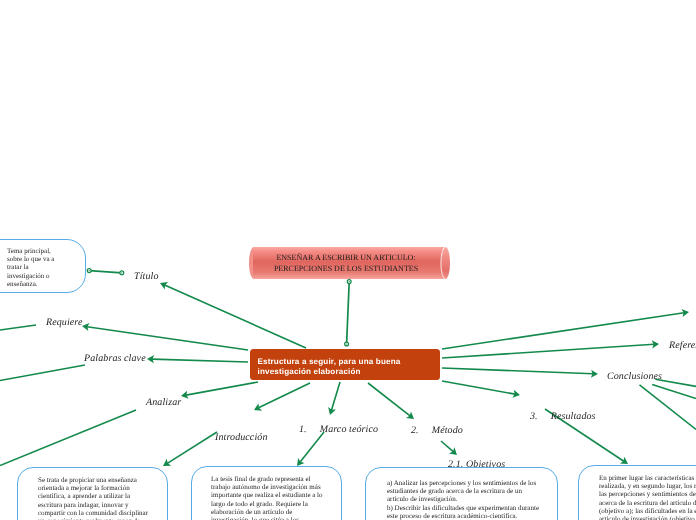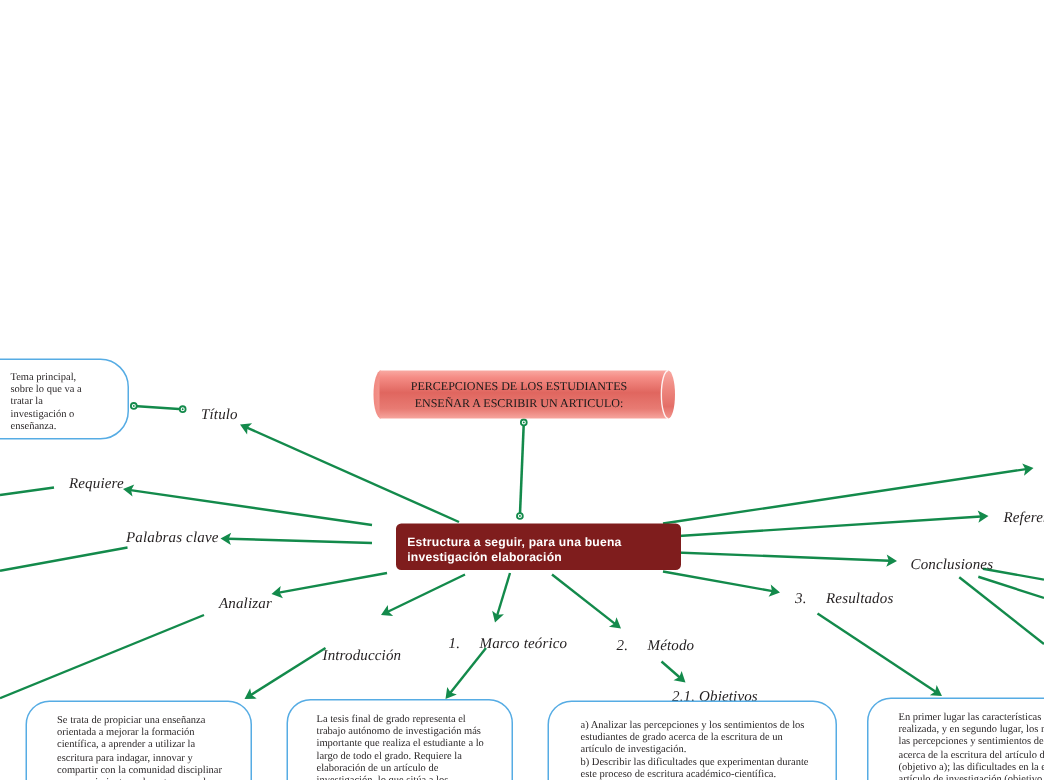--- a/index.html
+++ b/index.html
@@ -16,21 +16,21 @@
         box-sizing:border-box;}
   .note .txt{position:absolute;font-size:7px;line-height:8.2px;color:#231f20;
              font-family:"Liberation Serif",serif;}
 
   #cyl{position:absolute;left:248px;top:244px;width:206px;height:38px;}
   #cylText{position:absolute;left:0px;top:0px;width:196px;height:38px;display:flex;
            flex-direction:column;align-items:center;justify-content:center;
            font-family:"Liberation Serif",serif;font-size:8.0px;color:#1a1a1a;line-height:11.2px;
            letter-spacing:0px;z-index:3;}
 
-  #teal{position:absolute;left:264px;top:349px;width:190px;height:31px;background:#7f1d1d;
+  #teal{position:absolute;left:250px;top:349px;width:190px;height:31px;background:#c2410c;
         border-radius:3.5px;}
   #teal .t{position:absolute;left:7.5px;top:7.5px;color:#ffffff;font-weight:bold;font-size:8.1px;
            line-height:10px;font-family:"Liberation Sans",sans-serif;letter-spacing:.15px;}
 </style>
 </head>
 <body>
 
 <div class="stage">
 
   <svg class="links" viewBox="0 0 696 520">
@@ -111,41 +111,41 @@
       </defs>
 
       <path d="M6 3 A5 16 0 0 0 6 35 Z" fill="url(#leftg)"></path>
 
       <rect x="5" y="3" width="192.5" height="32" fill="url(#cylg)"></rect>
 
       <ellipse cx="197.5" cy="19" rx="4.5" ry="16" fill="url(#capg)"></ellipse>
       <path d="M197.5 3 A4.6 16 0 0 0 197.5 35" fill="none" stroke="#ffffff" stroke-width="0.9" opacity="0.9"></path>
     </svg>
     <div id="cylText">
+      <div>ENSEÑAR A ESCRIBIR UN ARTICULO:</div>
       <div>PERCEPCIONES DE LOS ESTUDIANTES</div>
-      <div>ENSEÑAR A ESCRIBIR UN ARTICULO:</div>
     </div>
   </div>
 
   <div id="teal">
     <div class="t">
       <div>Estructura a seguir, para una buena</div>
       <div>investigación elaboración</div>
     </div>
   </div>
 
   <div class="lbl" style="left:134px;top:271px">Título</div>
   <div class="lbl" style="left:46px;top:317px">Requiere</div>
   <div class="lbl" style="left:84px;top:353px">Palabras clave</div>
   <div class="lbl" style="left:146px;top:397px">Analizar</div>
   <div class="lbl" style="left:215px;top:432px">Introducción</div>
   <div class="lbl" style="left:299px;top:424px">1.     Marco teórico</div>
   <div class="lbl" style="left:411px;top:425px">2.     Método</div>
   <div class="lbl" style="left:448px;top:459px">2.1. Objetivos</div>
-  <div class="lbl" style="left:530px;top:394px">3.     Resultados</div>
+  <div class="lbl" style="left:530px;top:411px">3.     Resultados</div>
   <div class="lbl" style="left:607px;top:371px">Conclusiones</div>
   <div class="lbl" style="left:669px;top:340px">Referencias</div>
 
   <div class="note" style="left:-52px;top:239px;width:138px;height:54px;border-radius:19px">
     <div class="txt" style="left:58px;top:7px;width:50px">Tema principal, sobre lo que va a tratar la investigación o enseñanza.</div>
   </div>
 
   <div class="note" style="left:17px;top:467px;width:151px;height:80px">
     <div class="txt" style="left:20px;top:8px;width:112px">Se trata de propiciar una enseñanza orientada a mejorar la formación científica, a aprender a utilizar la escritura para indagar, innovar y compartir con la comunidad disciplinar un conocimiento realmente capaz de</div>
   </div>

